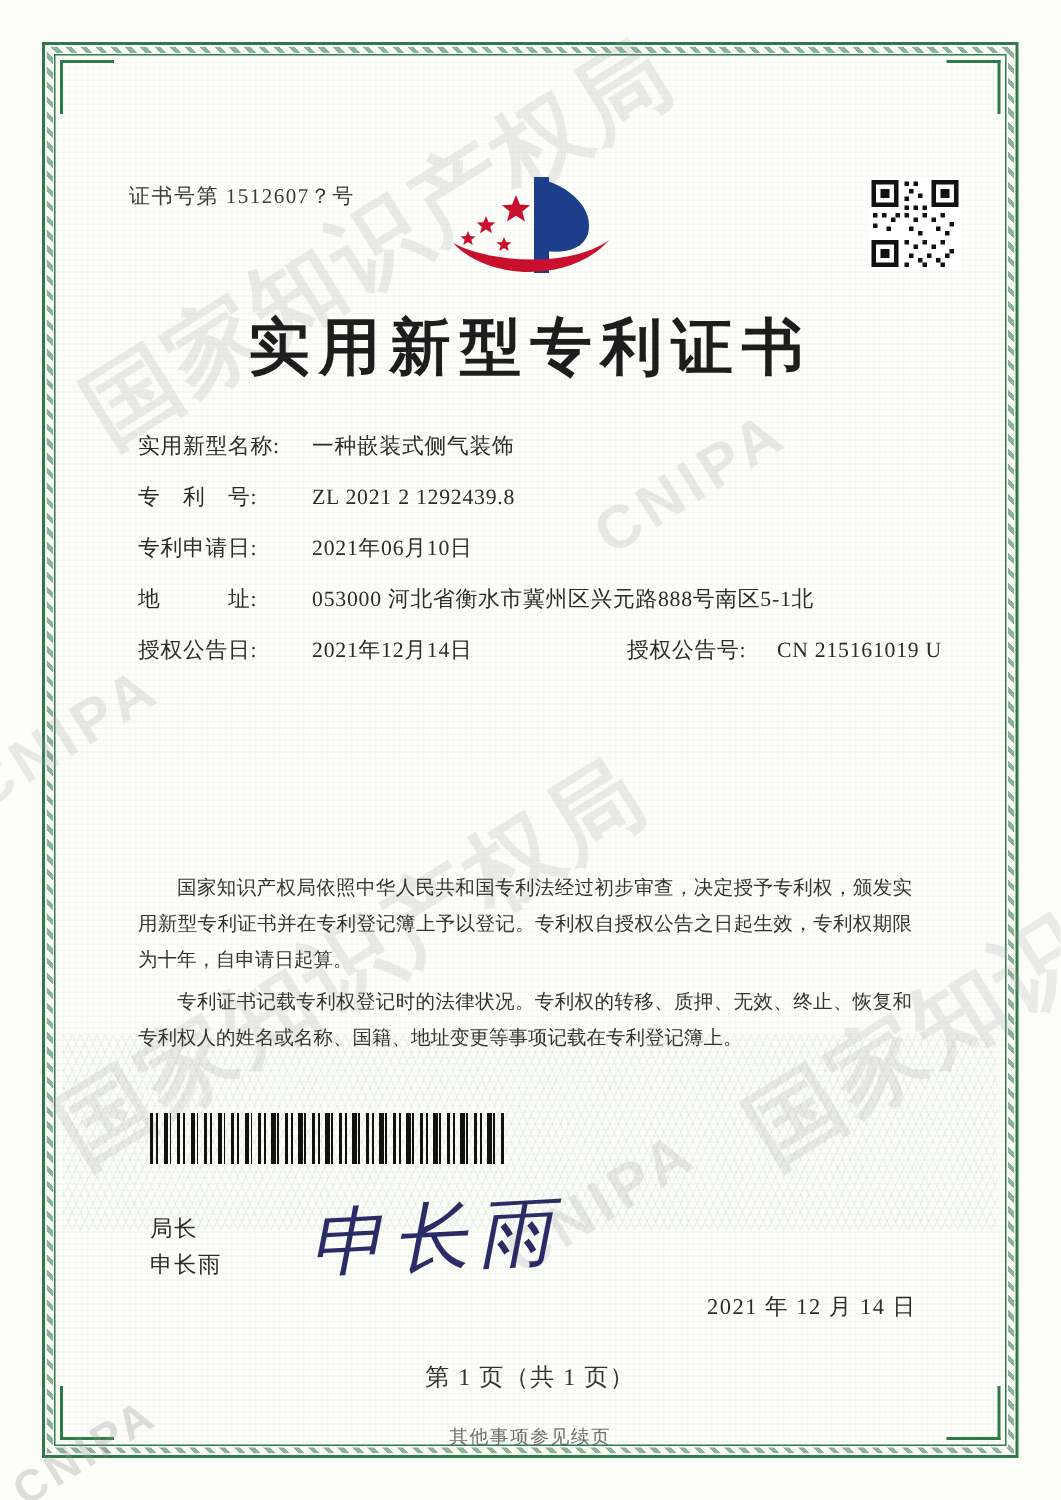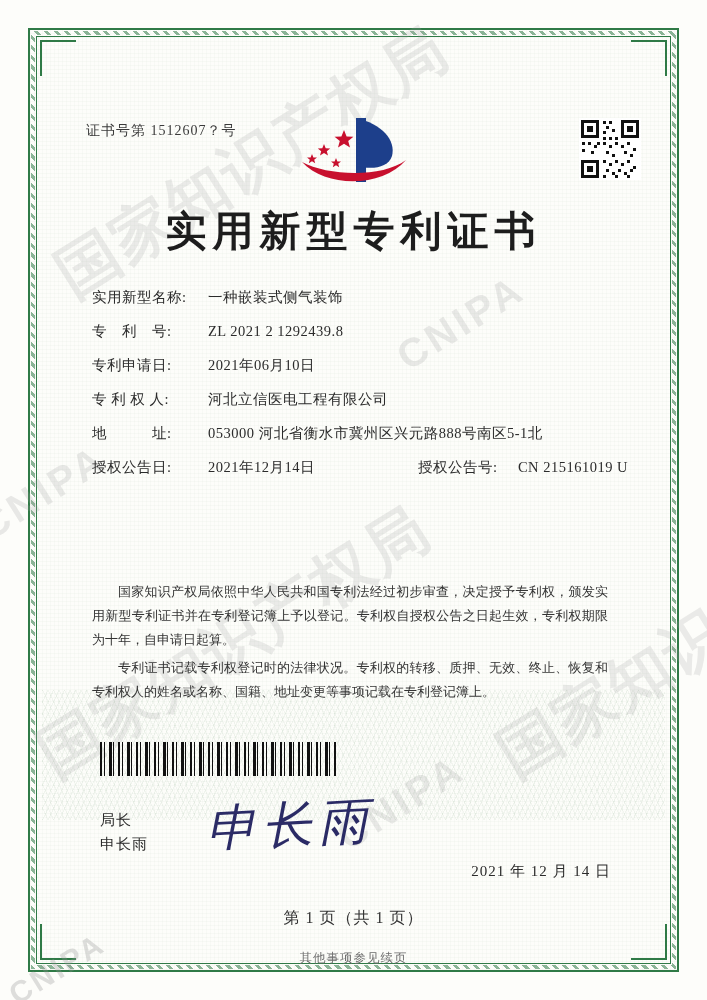--- a/index.html
+++ b/index.html
@@ -377,24 +377,20 @@
     <div class="field-row">
       <div class="field-label">专　利　号:</div>
       <div class="field-value">ZL 2021 2 1292439.8</div>
     </div>
 
     <div class="field-row">
       <div class="field-label">专利申请日:</div>
       <div class="field-value">2021年06月10日</div>
     </div>
 
-    <div class="field-row">
-      <div class="field-label">专 利 权 人:</div>
-      <div class="field-value">河北立信医电工程有限公司</div>
-    </div>
 
     <div class="field-row">
       <div class="field-label">地　　　址:</div>
       <div class="field-value">053000 河北省衡水市冀州区兴元路888号南区5-1北</div>
     </div>
 
     <div class="field-row dual">
       <div class="field-label">授权公告日:</div>
       <div class="field-value">2021年12月14日</div>
       <div class="field-label2">授权公告号:</div>

